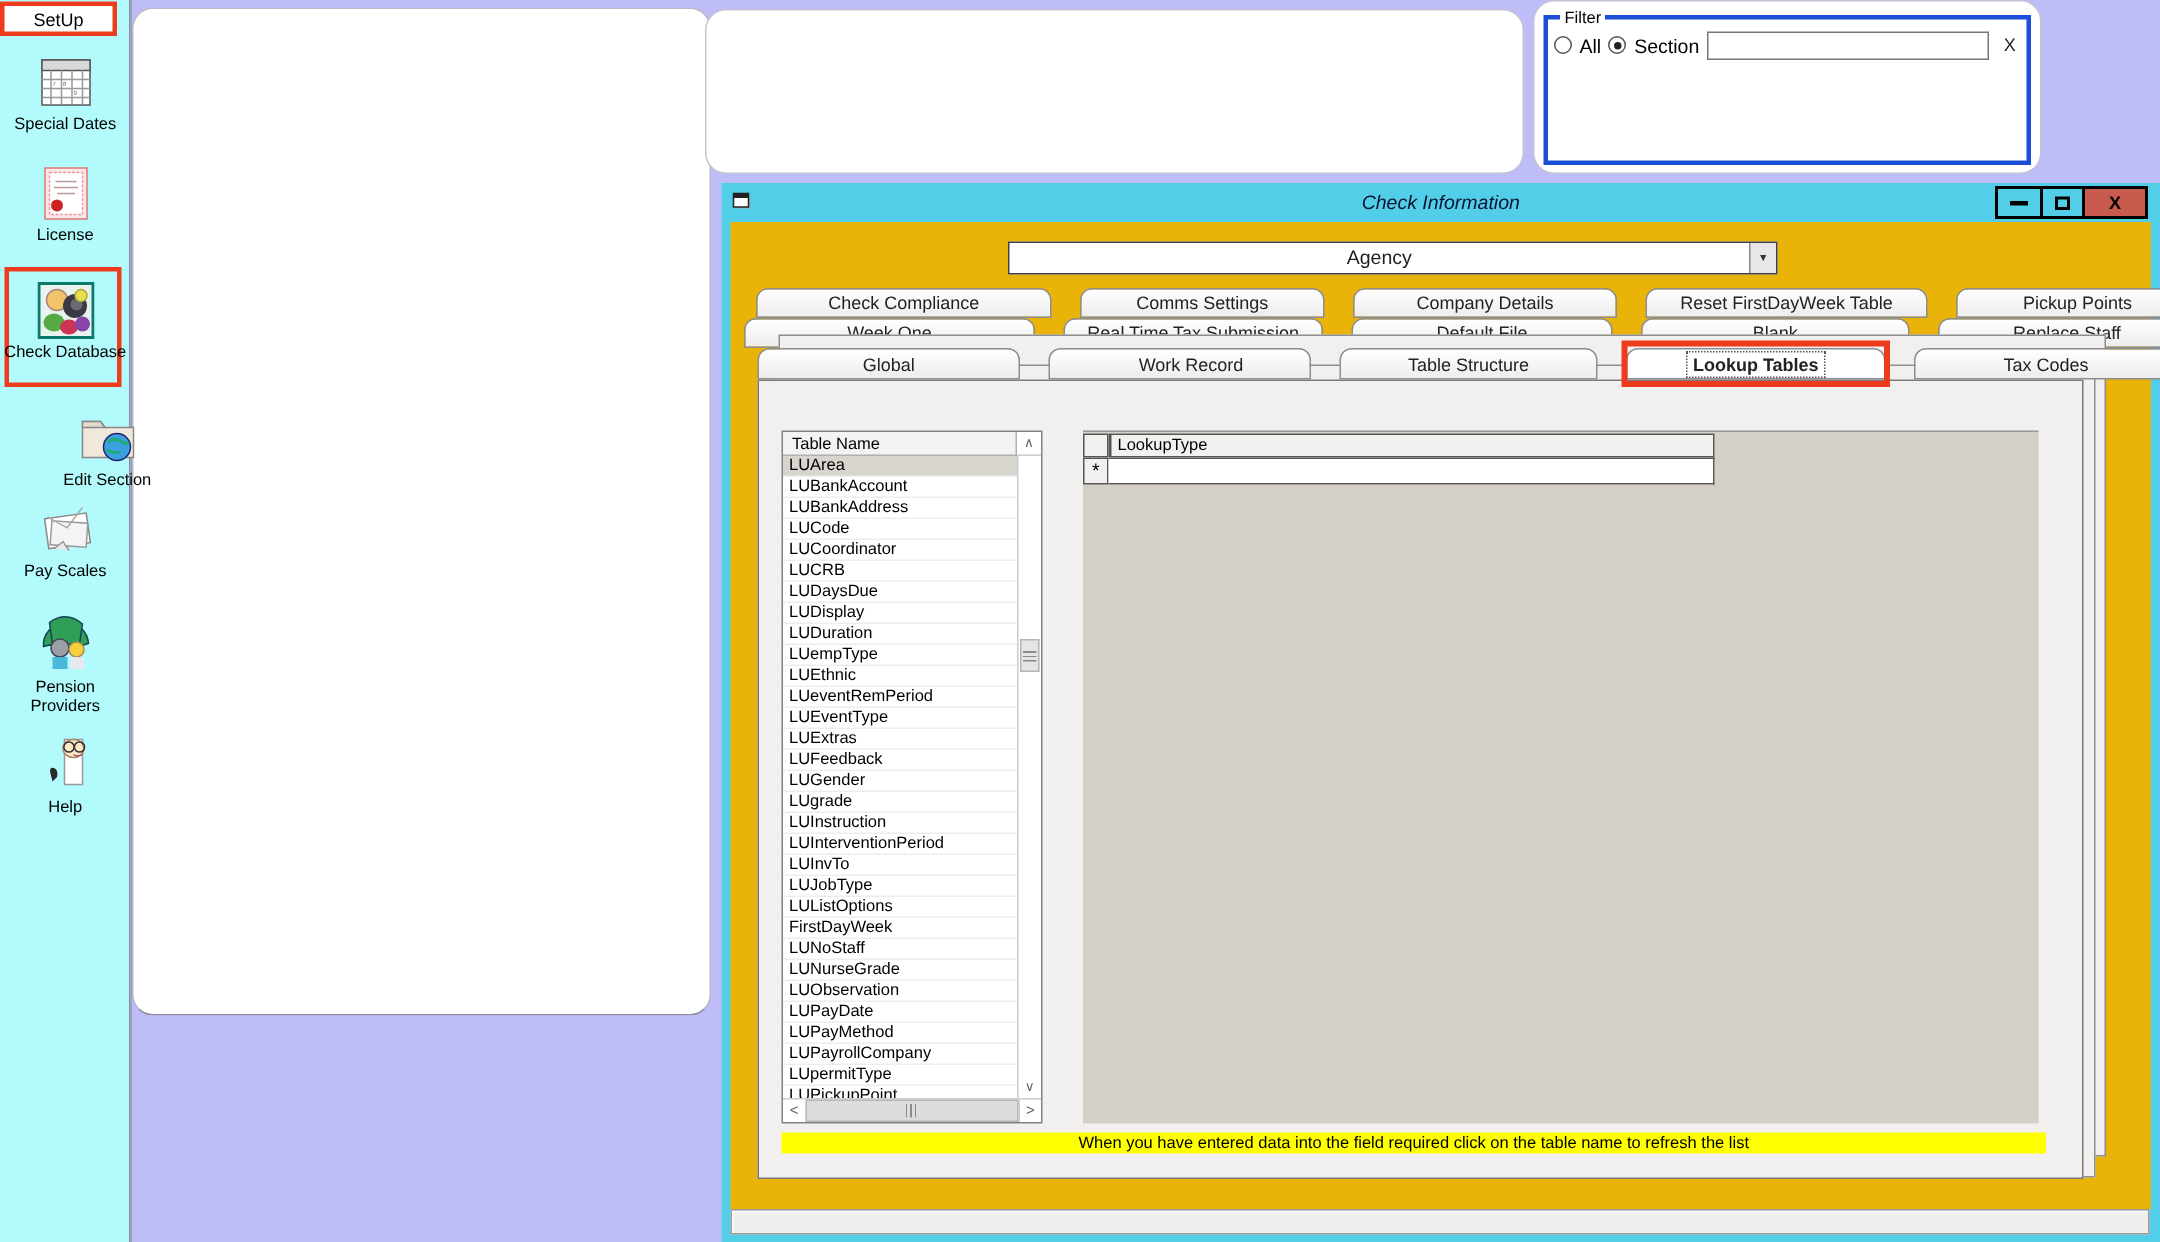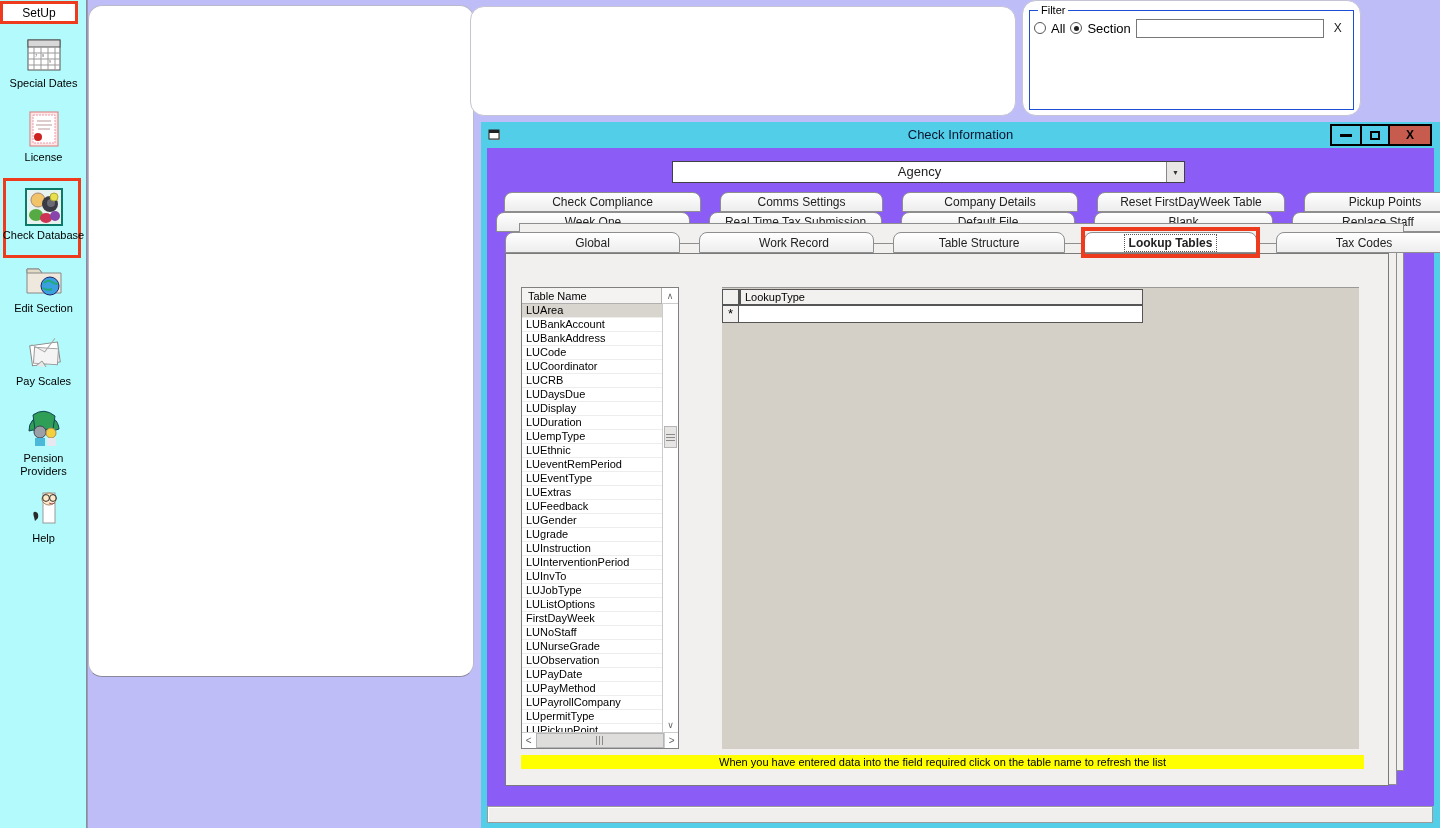--- a/index.html
+++ b/index.html
@@ -13,64 +13,64 @@
   .side-item .ic { display:flex; justify-content:center; margin-bottom:3px; }
   .red-ring { position:absolute; left:3px; top:178px; width:78px; height:80px; border:3px solid #EE3B1E; z-index:4; }
 
   
   .app-edge { position:absolute; left:87px; top:0; width:1px; height:828px; background:#9a9ab2; z-index:0; }
   .panel-left { position:absolute; left:88px; top:5px; width:386px; height:672px; background:#fff; border-radius:14px; border:1px solid #b9b9c9; border-bottom-color:#8a8a9a; z-index:1; }
   .panel-mid { position:absolute; left:470px; top:6px; width:546px; height:110px; background:#fff; border-radius:14px; border:1px solid #c4c4d4; z-index:1; }
   .panel-right { position:absolute; left:1022px; top:0; width:339px; height:116px; background:#fff; border-radius:14px; border:1px solid #c4c4d4; z-index:1; }
 
   
-  .filter-group { position:absolute; left:6px; top:9px; right:6px; height:100px; border:1px solid #1d4ed8; }
+  .filter-group { position:absolute; left:6px; top:9px; right:6px; height:100px; border:3px solid #1d4ed8; }
   .filter-legend { position:absolute; top:-7px; left:8px; background:#fff; padding:0 3px; font-size:11px; }
   .filter-row { position:absolute; top:7px; left:4px; right:2px; height:20px; display:flex; align-items:center; gap:5px; }
   .radio { width:12px; height:12px; border:1px solid #555; border-radius:50%; background:#fff; flex:0 0 auto; }
   .radio.checked::after { content:""; display:block; width:5px; height:5px; background:#222; border-radius:50%; margin:2.5px auto; }
   .radio-label { font-size:13px; }
   .filter-input { width:188px; height:19px; border:1px solid #777; font-size:11px; padding:0 3px; font-family:inherit; }
   .filter-x { width:18px; height:19px; background:#fff; border:none; font-size:12px; color:#222; cursor:pointer; font-family:inherit; }
 
   
   .win { position:absolute; left:481px; top:122px; width:959px; height:706px; background:#52CEE8; z-index:2; }
   .titlebar { position:absolute; left:0; top:0; right:0; height:26px; }
   .title-icon { position:absolute; left:7px; top:6px; }
-  .title-text { position:absolute; left:0; right:0; top:5px; text-align:center; font-size:13px; color:#0a1430; }
+  .title-text { position:absolute; left:0; right:0; top:5px; text-align:center; font-size:13px; color:#0a1430;font-style:italic; }
   .win-buttons { position:absolute; right:8px; top:2px; display:flex; border:2px solid #000; height:22px; }
   .wbtn { display:flex; align-items:center; justify-content:center; cursor:pointer; }
   .wbtn.min { width:28px; background:#52CEE8; }
   .wbtn.max { width:28px; background:#52CEE8; border-left:2px solid #000; }
   .wbtn.close { width:42px; background:#C75C4E; border-left:2px solid #000; font-weight:bold; font-size:12px; }
   .min-glyph { width:12px; height:3px; background:#000; }
   .max-glyph { width:10px; height:9px; border:2px solid #000; }
 
-  .client { position:absolute; left:6px; top:26px; right:6px; bottom:22px; background:#8b5cf6; }
+  .client { position:absolute; left:6px; top:26px; right:6px; bottom:22px; background:#eab308; }
 
   .combo { position:absolute; left:185px; top:13px; width:513px; height:22px; background:#fff; border:1px solid #404040; display:flex; cursor:pointer; }
   .combo-text { flex:1; text-align:center; font-size:13px; line-height:20px; color:#222; }
   .combo-btn { width:18px; background:#E9E7E5; border-left:1px solid #888; display:flex; align-items:center; justify-content:center; font-size:7px; color:#333; }
 
   .tabs-row { position:absolute; display:flex; gap:19px; }
   .tabs-row.r1 { left:17px; top:44px; }
   .tabs-row.r2 { left:9px;  top:64px; }
   .tabs-row.r3 { left:18px; top:84px; }
   .tab { height:20px; background:linear-gradient(#ffffff,#ededed); border:1px solid #8e8e8e; border-radius:8px 8px 0 0; display:flex; align-items:center; justify-content:center; font-size:12px; color:#222; position:relative; cursor:pointer; white-space:nowrap; }
   .tabs-row.r3 .tab { height:21px; }
   .tab.selected { background:#fff; font-weight:bold; z-index:6; }
   .tab.selected .tab-label { outline:1px dotted #555; padding:1px 4px; }
   .tab.selected::after { content:""; position:absolute; left:-4px; right:-4px; top:-6px; bottom:-6px; border:4px solid #EE3B1E; pointer-events:none; }
 
   .page-back2 { position:absolute; left:32px; top:75px; width:885px; height:548px; background:#F1F0EF; border:1px solid #8e8e8e; }
   .page-back1 { position:absolute; left:25px; top:95px; width:885px; height:542px; background:#F1F0EF; border:1px solid #8e8e8e; }
   .page-main  { position:absolute; left:18px; top:105px; width:884px; height:533px; background:#F1F0EF; border:1px solid #7a7a7a; z-index:5; }
 
   
-  .listview { position:absolute; left:15px; top:33px; width:158px; height:462px; background:#fff; border:1px solid #808080; display:grid; grid-template-columns:1fr 16px; grid-template-rows:16px 1fr 16px; }
+  .listview { position:absolute; left:15px; top:33px; width:174px; height:462px; background:#fff; border:1px solid #808080; display:grid; grid-template-columns:1fr 16px; grid-template-rows:16px 1fr 16px; }
   .lv-header { grid-column:1; grid-row:1; background:#F4F3F2; border-bottom:1px solid #b0b0b0; border-right:1px solid #b0b0b0; font-size:11px; display:flex; align-items:center; padding-left:6px; cursor:pointer; }
   .lv-up { grid-column:2; grid-row:1; display:flex; align-items:center; justify-content:center; font-size:9px; color:#666; border-bottom:1px solid #ccc; cursor:pointer; }
   .lv-rows { grid-column:1; grid-row:2; overflow:hidden; }
   .lv-row { height:14px; line-height:13px; font-size:11px; padding-left:4px; border-bottom:1px solid #ededed; white-space:nowrap; cursor:pointer; }
   .lv-row.selected { background:#D8D5CE; }
   .lv-partial { height:10px; overflow:hidden; }
   .lv-vscroll { grid-column:2; grid-row:2; position:relative; border-left:1px solid #ccc; background:#fff; }
   .lv-vthumb { position:absolute; top:122px; left:1px; right:1px; height:22px; background:#E6E5E4; border:1px solid #b5b5b5; display:flex; align-items:center; justify-content:center; cursor:pointer; }
   .vgrip { width:9px; height:8px; background:repeating-linear-gradient(0deg,#8a8a8a 0 1px,transparent 1px 3px); }
   .lv-down { position:absolute; left:0; right:0; bottom:0; height:15px; display:flex; align-items:center; justify-content:center; font-size:9px; color:#666; cursor:pointer; }
@@ -170,21 +170,21 @@
         <circle cx="26" cy="15" r="4" fill="#6a6a74"></circle>
         <ellipse cx="11" cy="27" rx="7" ry="6" fill="#55aa44"></ellipse>
         <ellipse cx="21" cy="30" rx="6" ry="5" fill="#cc3355"></ellipse>
         <ellipse cx="30" cy="28" rx="5" ry="5" fill="#8844aa"></ellipse>
         <circle cx="29" cy="9" r="4" fill="#e8e050" stroke="#aa3"></circle>
       </svg>
     </div>
     <div>Check Database</div>
   </div>
 
-  <div class="side-item" style="top:261px;">
+  <div class="side-item" style="top:273px;margin-left:28px;">
     <div class="ic">
       <svg width="42" height="38" viewBox="0 0 42 38">
         <path d="M4 8 L16 8 L19 12 L38 12 L38 32 L4 32 Z" fill="#efe9dd" stroke="#888"></path>
         <path d="M4 8 L16 8 L19 12 L4 12 Z" fill="#e2dbc8" stroke="#888"></path>
         <circle cx="27" cy="25" r="9" fill="#3aa0e0" stroke="#226"></circle>
         <path d="M21 22 q4 -4 8 -1 q4 3 6 1 M20 27 q5 3 9 1" stroke="#2a7" fill="none" stroke-width="2"></path>
       </svg>
     </div>
     <div>Edit Section</div>
   </div>

